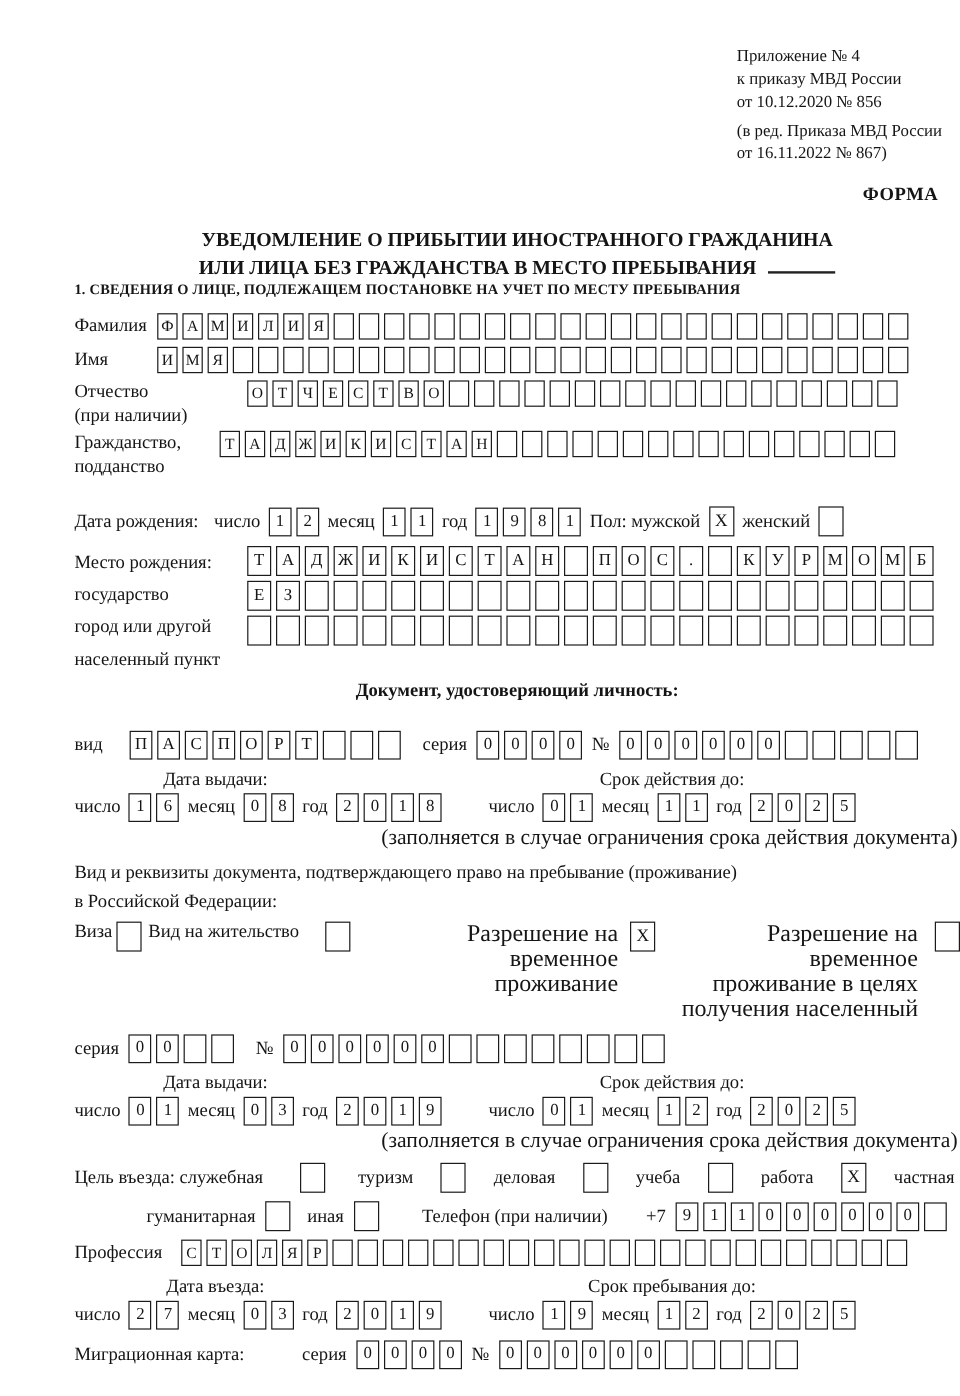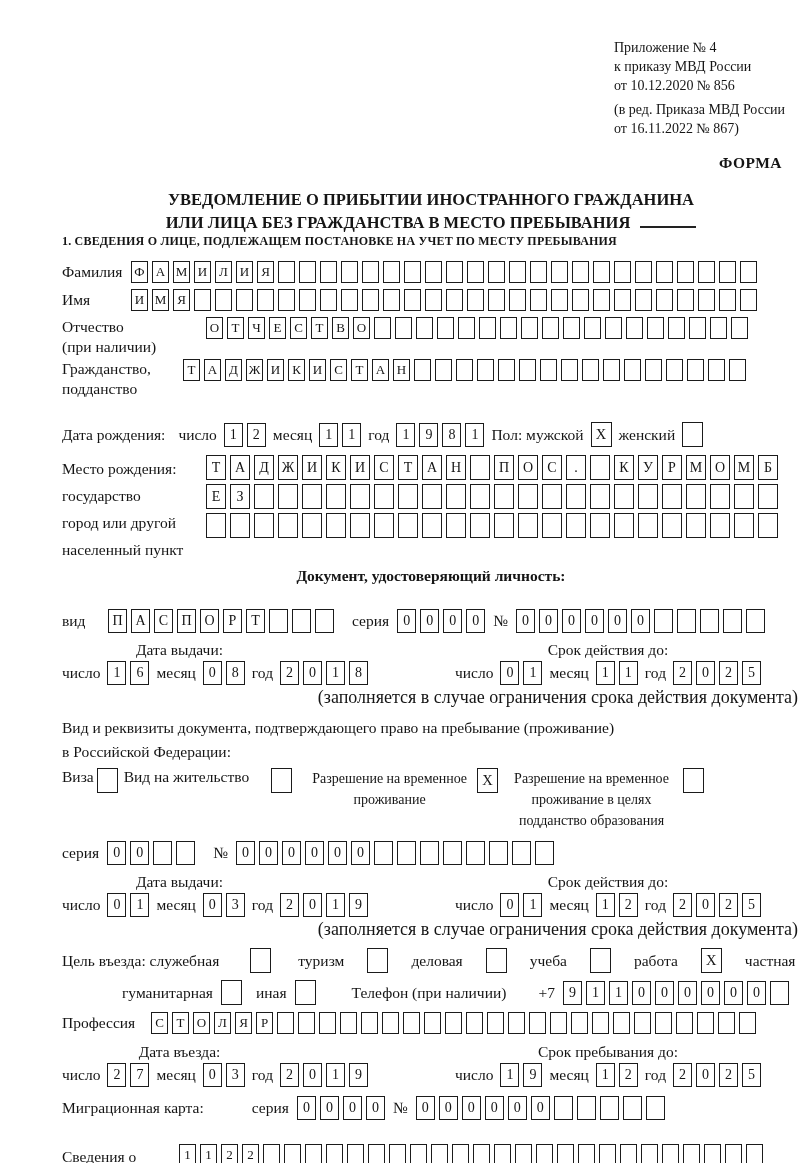--- a/index.html
+++ b/index.html
@@ -31,28 +31,28 @@
 
   
   .w-fam{width:69px;}
   .w-pat{width:144px;}
   .w-cit{width:121px;}
   .w-prof{width:89px;}
 
   
   .dpair{display:flex;margin-bottom:0;}
   .dgroupL{flex:none;width:345px;}
-  .dgroupR{flex:none;margin-left:48px;}
+  .dgroupR{flex:none;}
   .dtitle{font-size:15.5px;text-align:center;margin-bottom:2px;}
   .dline{display:flex;align-items:center;gap:7px;}
   .dnote{text-align:right;font-size:18px;margin:2px 2px 8px 0;}
 
   .dochead{text-align:center;font-weight:bold;font-size:15.5px;margin:4px 0 24px 0;}
 
-  .stack{text-align:center;font-size:14px;line-height:21px;}
+  .stack{text-align:right;font-size:20px;line-height:21px;}
   .visa-row{display:flex;align-items:flex-start;margin:4px 0 10px 0;}
 </style>
 </head>
 <body>
 
 <div class="page">
 
   <div class="hdr">
     <div>Приложение № 4</div>
     <div>к приказу МВД России</div>
@@ -426,21 +426,21 @@
     <span class="lbl" style="margin-left:6px;">Вид на жительство</span>
     <span class="cbox" style="margin-left:22px;"></span>
     <span class="stack" style="margin-left:20px;">
       <span>Разрешение на временное</span><br>
       <span>проживание</span>
     </span>
     <span class="cbox" style="margin-left:10px;">X</span>
     <span class="stack" style="margin-left:16px;">
       <span>Разрешение на временное</span><br>
       <span>проживание в целях</span><br>
-      <span>подданство образования</span>
+      <span>получения населенный</span>
     </span>
     <span class="cbox" style="margin-left:14px;"></span>
   </div>
 
   <div class="frow" style="gap:8px;margin-bottom:8px;">
     <span class="lbl">серия</span>
     <span class="boxes date">
         <span class="box">0</span>
         <span class="box">0</span>
         <span class="box"></span>

